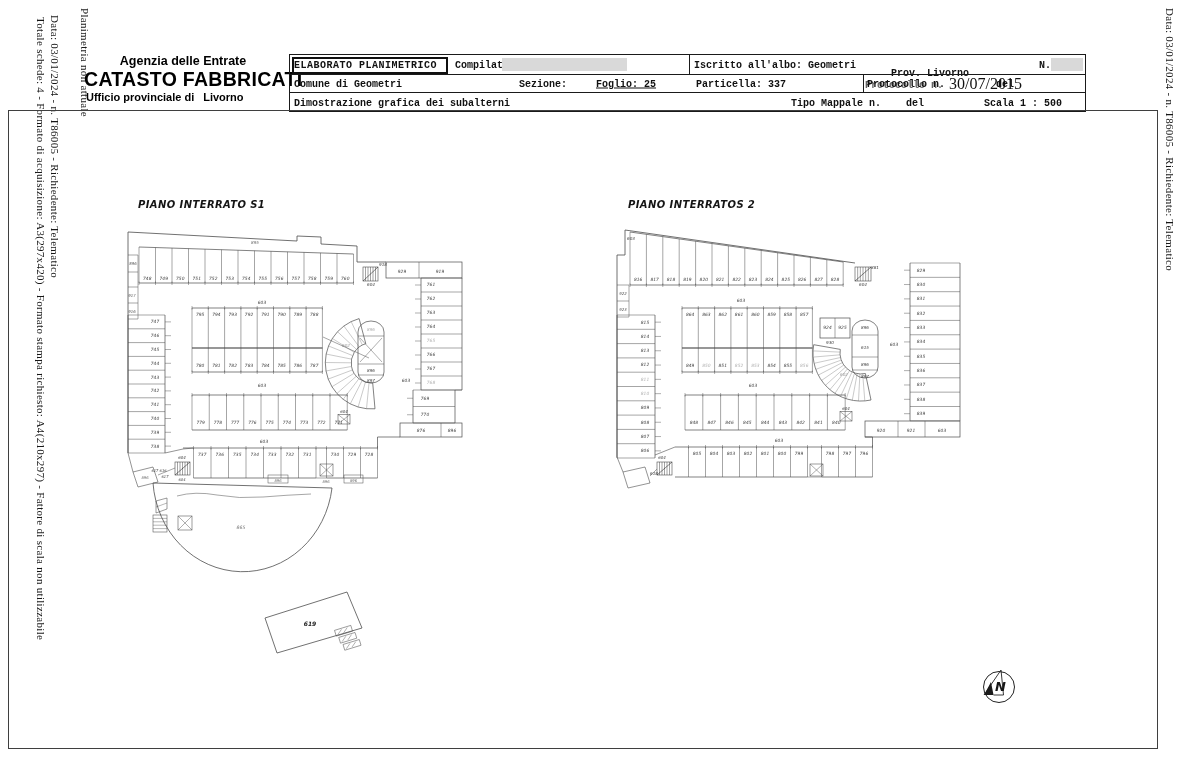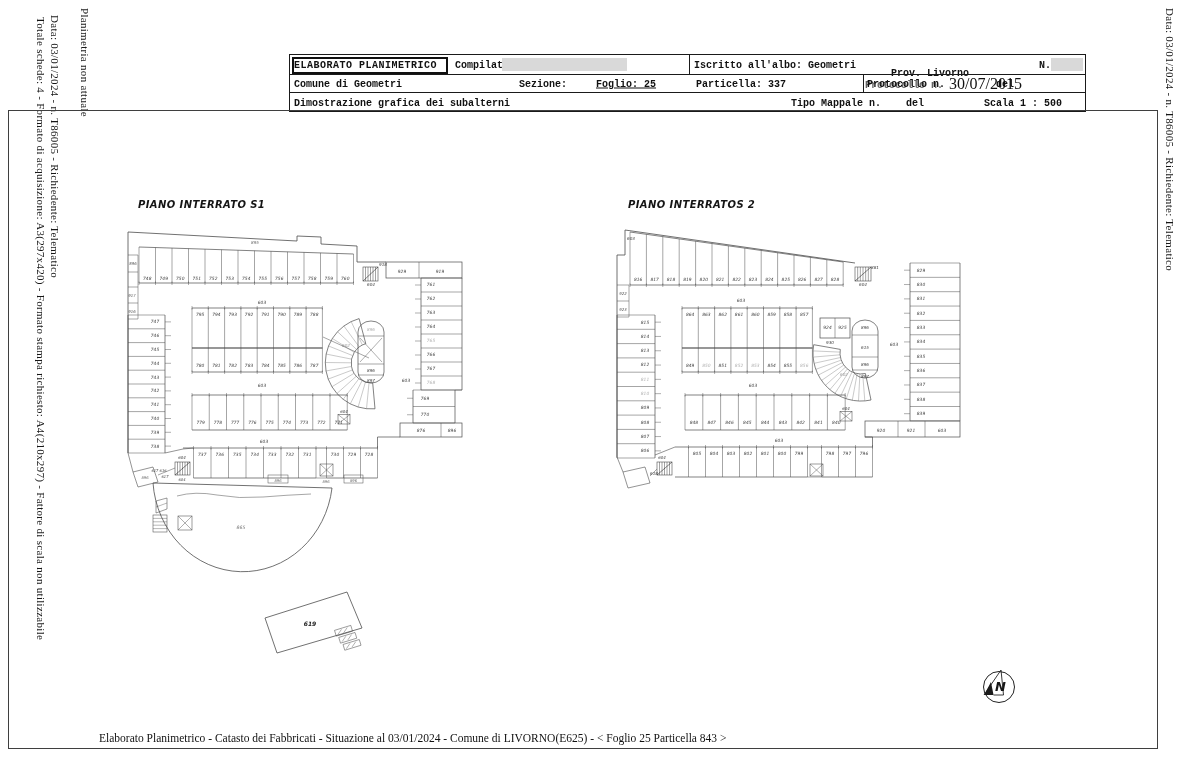--- a/index.html
+++ b/index.html
@@ -34,20 +34,25 @@
 </head>
 <body>
 
 <div id="page">
 
   <div class="vtext" style="left:79px;top:8px;">Planimetria non attuale</div>
   <div class="vtext" style="left:49px;top:15px;">Data: 03/01/2024 - n. T86005 - Richiedente: Telematico</div>
   <div class="vtext" style="left:35px;top:17px;">Totale schede: 4 - Formato di acquisizione: A3(297x420) - Formato stampa richiesto: A4(210x297) - Fattore di scala non utilizzabile</div>
   <div class="vtext" style="left:1164px;top:8px;">Data: 03/01/2024 - n. T86005 - Richiedente: Telematico</div>
 
+  <div id="brand">
+    <div class="l1">Agenzia delle Entrate</div>
+    <div class="l2">CATASTO FABBRICATI</div>
+    <div class="l3"><span>Ufficio provinciale di</span><span class="city">Livorno</span></div>
+  </div>
 
   <div id="htable">
     <div class="trow" id="r1">
       <div id="elab">ELABORATO PLANIMETRICO</div>
       <span class="c" style="left:165px;">Compilato da:</span>
       <span class="red" style="left:212px;width:125px;"></span>
       <div class="vl" style="left:399px;"></div>
       <span class="c" style="left:404px;">Iscritto all'albo: Geometri</span>
       <span class="c" style="left:601px;margin-top:8px;">Prov. Livorno</span>
       <span class="c" style="left:749px;">N.</span>
@@ -749,14 +754,13 @@
       <path d="M40 230 L60 222" stroke="#4c4c4c" stroke-width="0.6" fill="none" stroke-linejoin="round"></path>
     </svg>
 
   <svg style="left:974px;top:662px;width:50px;height:50px;" viewBox="0 0 50 50">
     <circle cx="25" cy="25" r="15.5" stroke="#222" stroke-width="1" fill="none"></circle>
     <path d="M10 33 L27 8 L29.5 33 L19.5 33" stroke="#222" stroke-width="0.9" fill="none"></path>
     <path d="M10 33 L17 20 L19.5 33 Z" fill="#1a1a1a"></path>
     <text x="26.5" y="29" font-size="13" font-style="italic" font-weight="bold" text-anchor="middle" font-family="DejaVu Sans, sans-serif" fill="#161616">N</text>
   </svg>
 
-  <div id="footer">Elaborato Planimetrico - Catasto dei Fabbricati - Situazione al 03/01/2024 - Comune di LIVORNO(E625) - &lt; Foglio 25 Particella 843 &gt;</div>
 </div>
 
 </body></html>

